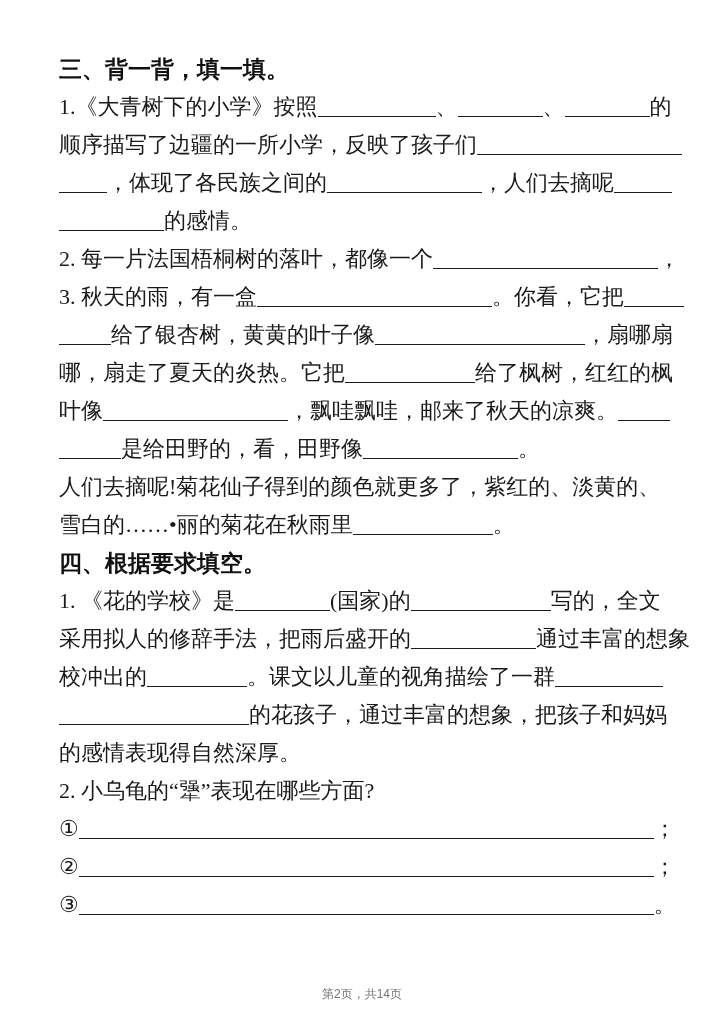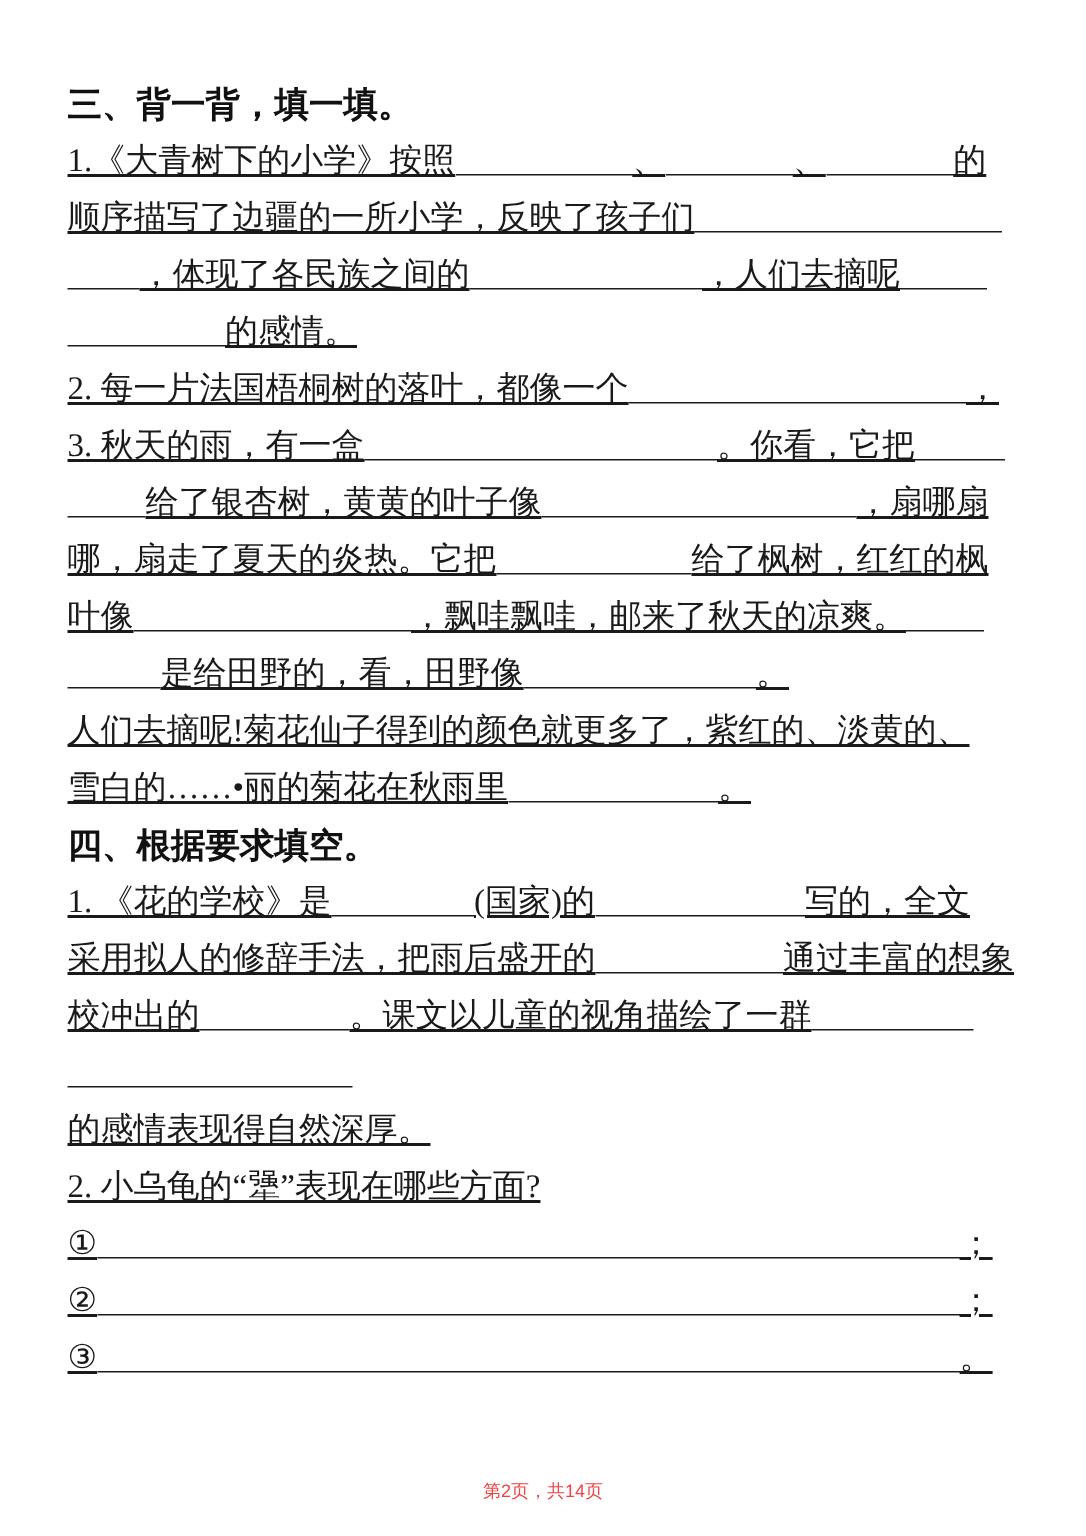--- a/index.html
+++ b/index.html
@@ -2,40 +2,40 @@
 <html><head>
 <meta charset="utf-8">
 <style>
   html,body{margin:0;padding:0;}
   body{
     width:724px;height:1024px;background:#ffffff;position:relative;overflow:hidden;
     font-family:"Liberation Serif","DejaVu Serif",serif;color:#1a1a1a;
   }
   .page{
     position:absolute;top:0;left:0;right:0;bottom:0;
-    padding:50px 41px 0 45px;box-sizing:border-box;
+    padding:50px 41px 0 59px;box-sizing:border-box;
   }
   .heading{
     font-family:"Liberation Sans","DejaVu Sans",sans-serif;
     font-weight:700;font-size:23px;line-height:38px;color:#111;
     white-space:nowrap;
   }
   .row{
     font-size:22px;line-height:38px;white-space:nowrap;
   }
-  .txt{vertical-align:baseline;text-decoration:underline;}
+  .txt{vertical-align:baseline;}
   .blank{
     display:inline-block;height:1em;
     border-bottom:1.5px solid #1c1c1c;
     vertical-align:-3px;
   }
   .footer{
     position:absolute;left:0;right:0;top:986px;text-align:center;
     font-family:"Liberation Sans","DejaVu Sans",sans-serif;
-    font-size:12px;color:#ef4444;
+    font-size:12px;color:#737373;
   }
 </style>
 </head>
 <body>
 
 <div class="page">
   <div>
       <div class="heading">三、背一背，填一填。</div>
       <div class="row"><span class="txt">1.《大青树下的小学》按照</span><span class="blank" style="width: 118px;"></span><span class="txt">、</span><span class="blank" style="width: 85px;"></span><span class="txt">、</span><span class="blank" style="width: 85px;"></span><span class="txt">的</span></div>
       <div class="row"><span class="txt">顺序描写了边疆的一所小学，反映了孩子们</span><span class="blank" style="width: 205px;"></span></div>
@@ -46,21 +46,21 @@
       <div class="row"><span class="blank" style="width: 52px;"></span><span class="txt">给了银杏树，黄黄的叶子像</span><span class="blank" style="width: 210px;"></span><span class="txt">，扇哪扇</span></div>
       <div class="row"><span class="txt">哪，扇走了夏天的炎热。它把</span><span class="blank" style="width: 130px;"></span><span class="txt">给了枫树，红红的枫</span></div>
       <div class="row"><span class="txt">叶像</span><span class="blank" style="width: 185px;"></span><span class="txt">，飘哇飘哇，邮来了秋天的凉爽。</span><span class="blank" style="width: 52px;"></span></div>
       <div class="row"><span class="blank" style="width: 62px;"></span><span class="txt">是给田野的，看，田野像</span><span class="blank" style="width: 155px;"></span><span class="txt">。</span></div>
       <div class="row"><span class="txt">人们去摘呢!菊花仙子得到的颜色就更多了，紫红的、淡黄的、</span></div>
       <div class="row"><span class="txt">雪白的……•丽的菊花在秋雨里</span><span class="blank" style="width: 140px;"></span><span class="txt">。</span></div>
       <div class="heading">四、根据要求填空。</div>
       <div class="row"><span class="txt">1. 《花的学校》是</span><span class="blank" style="width: 95px;"></span><span class="txt">(国家)的</span><span class="blank" style="width: 140px;"></span><span class="txt">写的，全文</span></div>
       <div class="row"><span class="txt">采用拟人的修辞手法，把雨后盛开的</span><span class="blank" style="width: 125px;"></span><span class="txt">通过丰富的想象</span></div>
       <div class="row"><span class="txt">校冲出的</span><span class="blank" style="width: 100px;"></span><span class="txt">。课文以儿童的视角描绘了一群</span><span class="blank" style="width: 108px;"></span></div>
-      <div class="row"><span class="blank" style="width: 190px;"></span></div>
+      <div class="row"><span class="blank" style="width: 190px;"></span><span class="txt">的花孩子，通过丰富的想象，把孩子和妈妈</span></div>
       <div class="row"><span class="txt">的感情表现得自然深厚。</span></div>
       <div class="row"><span class="txt">2. 小乌龟的“犟”表现在哪些方面?</span></div>
       <div class="row"><span class="txt">①</span><span class="blank" style="width: 575px;"></span><span class="txt">；</span></div>
       <div class="row"><span class="txt">②</span><span class="blank" style="width: 575px;"></span><span class="txt">；</span></div>
       <div class="row"><span class="txt">③</span><span class="blank" style="width: 575px;"></span><span class="txt">。</span></div>
     </div>
 </div>
 
 <div class="footer">第2页，共14页</div>
 

